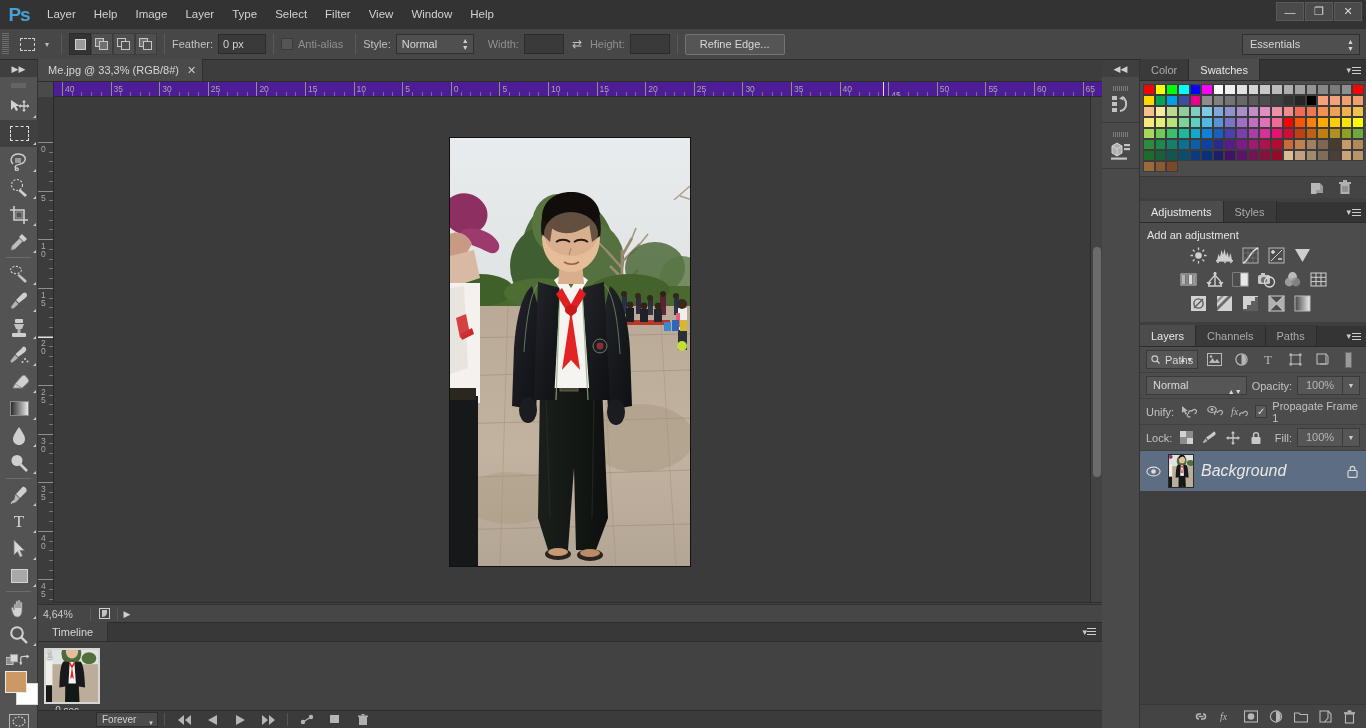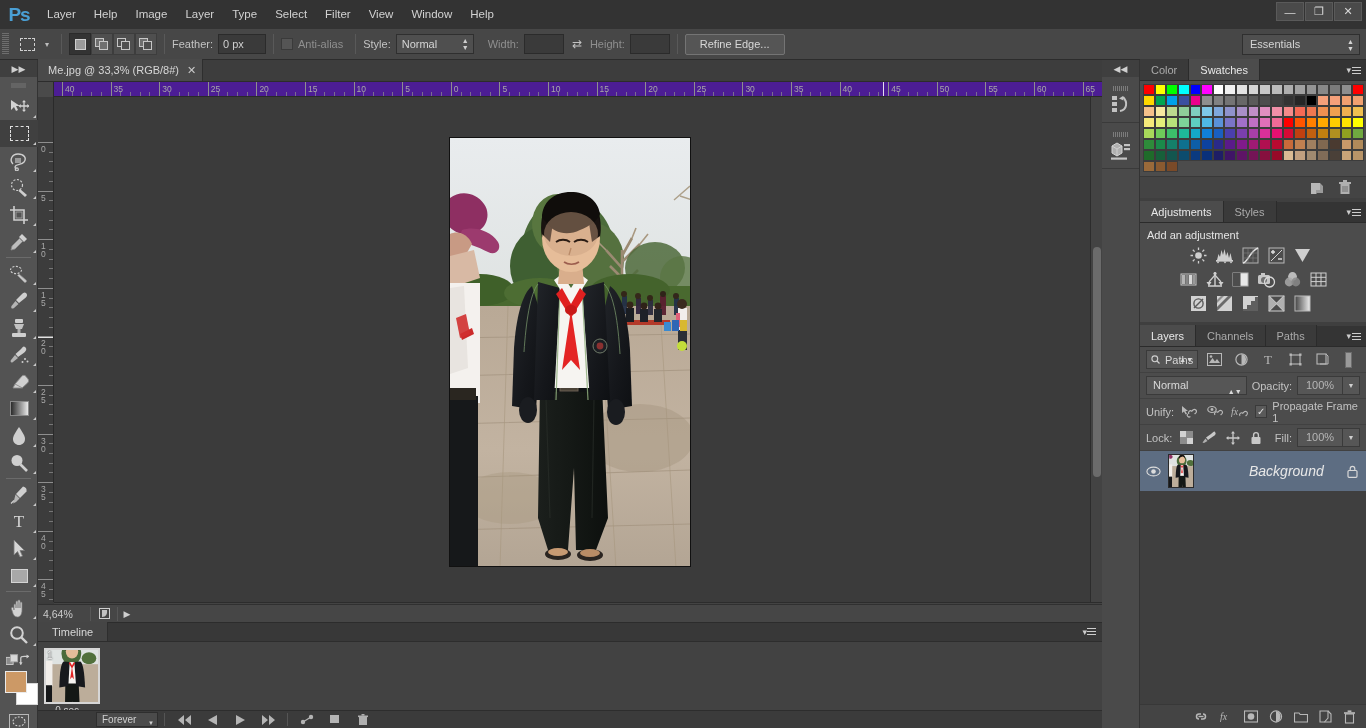--- a/index.html
+++ b/index.html
@@ -352,21 +352,21 @@
   }
   .layer-item {
     height: 40px; display: flex; align-items: center; gap: 7px;
     padding: 0 8px 0 6px; background: #4c4c4c;
   }
   .layer-item.selected { background: #5d6d82; }
   .layer-thumb {
     width: 26px; height: 34px; border: 1px solid #2b2b2b; overflow: hidden;
     background: #222; position: relative;
   }
-  .layer-name { flex: 1; color: #e8e8e8; font-size: 14px; font-style: italic; margin-left: 48px; }
+  .layer-name { flex: 1; color: #e8e8e8; font-size: 16px; font-style: italic; }
   #layers-foot {
     position: absolute; left: 0; bottom: 0; width: 226px; height: 24px;
     background: #444; border-top: 1px solid #383838;
     display: flex; align-items: center; justify-content: flex-end;
     gap: 11px; padding-right: 10px;
   }
 
   .ic { display: block; }
   .thumb-photo, .frame-photo, .layer-photo { position: absolute; inset: 0; }
 </style>
@@ -728,21 +728,21 @@
       <div class="tick" style="left: 772.44px; bottom: 0px; width: 1px; height: 4px; opacity: 0.7;"></div>
       <div class="tick" style="left: 782.16px; bottom: 0px; width: 1px; height: 4px; opacity: 0.7;"></div>
       <div class="tick" style="left: 791.88px; bottom: 0px; width: 1px; height: 4px; opacity: 0.7;"></div>
       <div class="tick" style="left: 801.6px; top: 0px; width: 1px; height: 15px;"></div>
       <div class="rnum" style="left: 804.6px; top: 3px;">40</div>
       <div class="tick" style="left: 811.32px; bottom: 0px; width: 1px; height: 4px; opacity: 0.7;"></div>
       <div class="tick" style="left: 821.04px; bottom: 0px; width: 1px; height: 4px; opacity: 0.7;"></div>
       <div class="tick" style="left: 830.76px; bottom: 0px; width: 1px; height: 4px; opacity: 0.7;"></div>
       <div class="tick" style="left: 840.48px; bottom: 0px; width: 1px; height: 4px; opacity: 0.7;"></div>
       <div class="tick" style="left: 850.2px; top: 0px; width: 1px; height: 15px;"></div>
-      <div class="rnum" style="left: 853.2px; top: 3px;">45</div>
+      <div class="rnum" style="left: 853.2px; top: 9px;">45</div>
       <div class="tick" style="left: 859.92px; bottom: 0px; width: 1px; height: 4px; opacity: 0.7;"></div>
       <div class="tick" style="left: 869.64px; bottom: 0px; width: 1px; height: 4px; opacity: 0.7;"></div>
       <div class="tick" style="left: 879.36px; bottom: 0px; width: 1px; height: 4px; opacity: 0.7;"></div>
       <div class="tick" style="left: 889.08px; bottom: 0px; width: 1px; height: 4px; opacity: 0.7;"></div>
       <div class="tick" style="left: 898.8px; top: 0px; width: 1px; height: 15px;"></div>
       <div class="rnum" style="left: 901.8px; top: 3px;">50</div>
       <div class="tick" style="left: 908.52px; bottom: 0px; width: 1px; height: 4px; opacity: 0.7;"></div>
       <div class="tick" style="left: 918.24px; bottom: 0px; width: 1px; height: 4px; opacity: 0.7;"></div>
       <div class="tick" style="left: 927.96px; bottom: 0px; width: 1px; height: 4px; opacity: 0.7;"></div>
       <div class="tick" style="left: 937.68px; bottom: 0px; width: 1px; height: 4px; opacity: 0.7;"></div>

